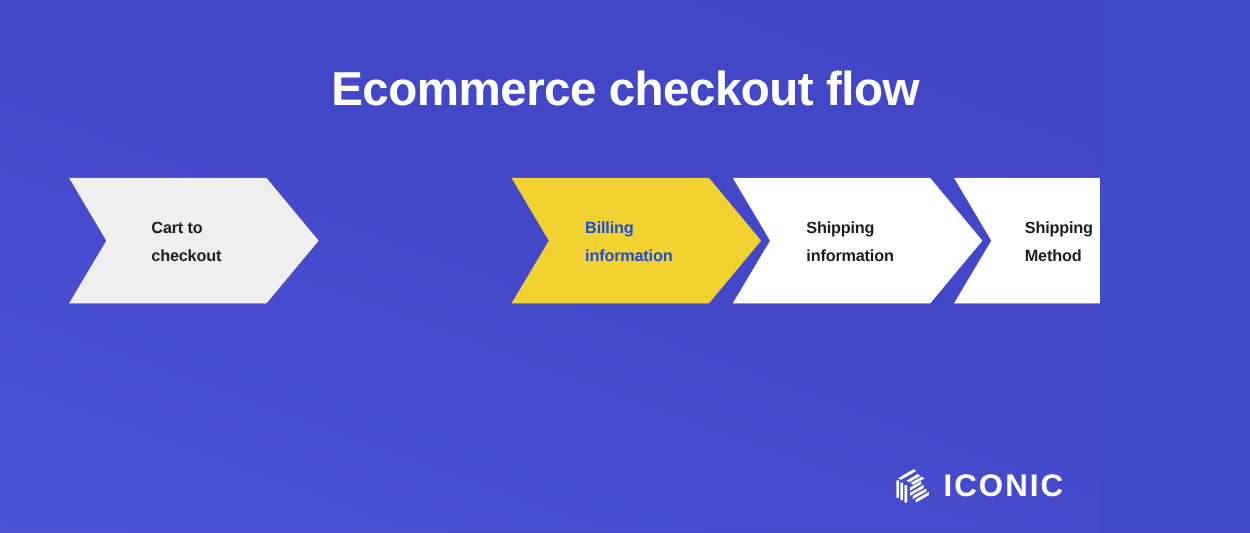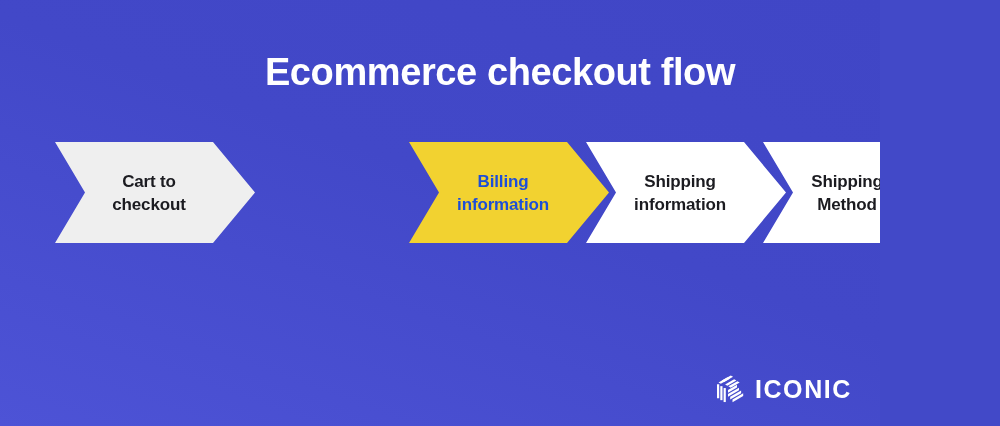--- a/index.html
+++ b/index.html
@@ -42,23 +42,23 @@
     top:0;
     height:100%;
     display:flex;
     align-items:center;
     justify-content:center;
     -webkit-clip-path: polygon(0 0, calc(100% - 42px) 0, 100% 50%, calc(100% - 42px) 100%, 0 100%, 30px 50%);
     clip-path: polygon(0 0, calc(100% - 42px) 0, 100% 50%, calc(100% - 42px) 100%, 0 100%, 30px 50%);
   }
 
   .chev-label {
-    text-align:center;
+    text-align:left;
     color:#1b1b20;
-    font-size:17px;
+    font-size:13px;
     font-weight:bold;
     line-height:23px;
     letter-spacing:-0.15px;
     padding-left:14px;
     padding-right:26px;
     white-space:pre-line;
   }
 
   
   #logo {

